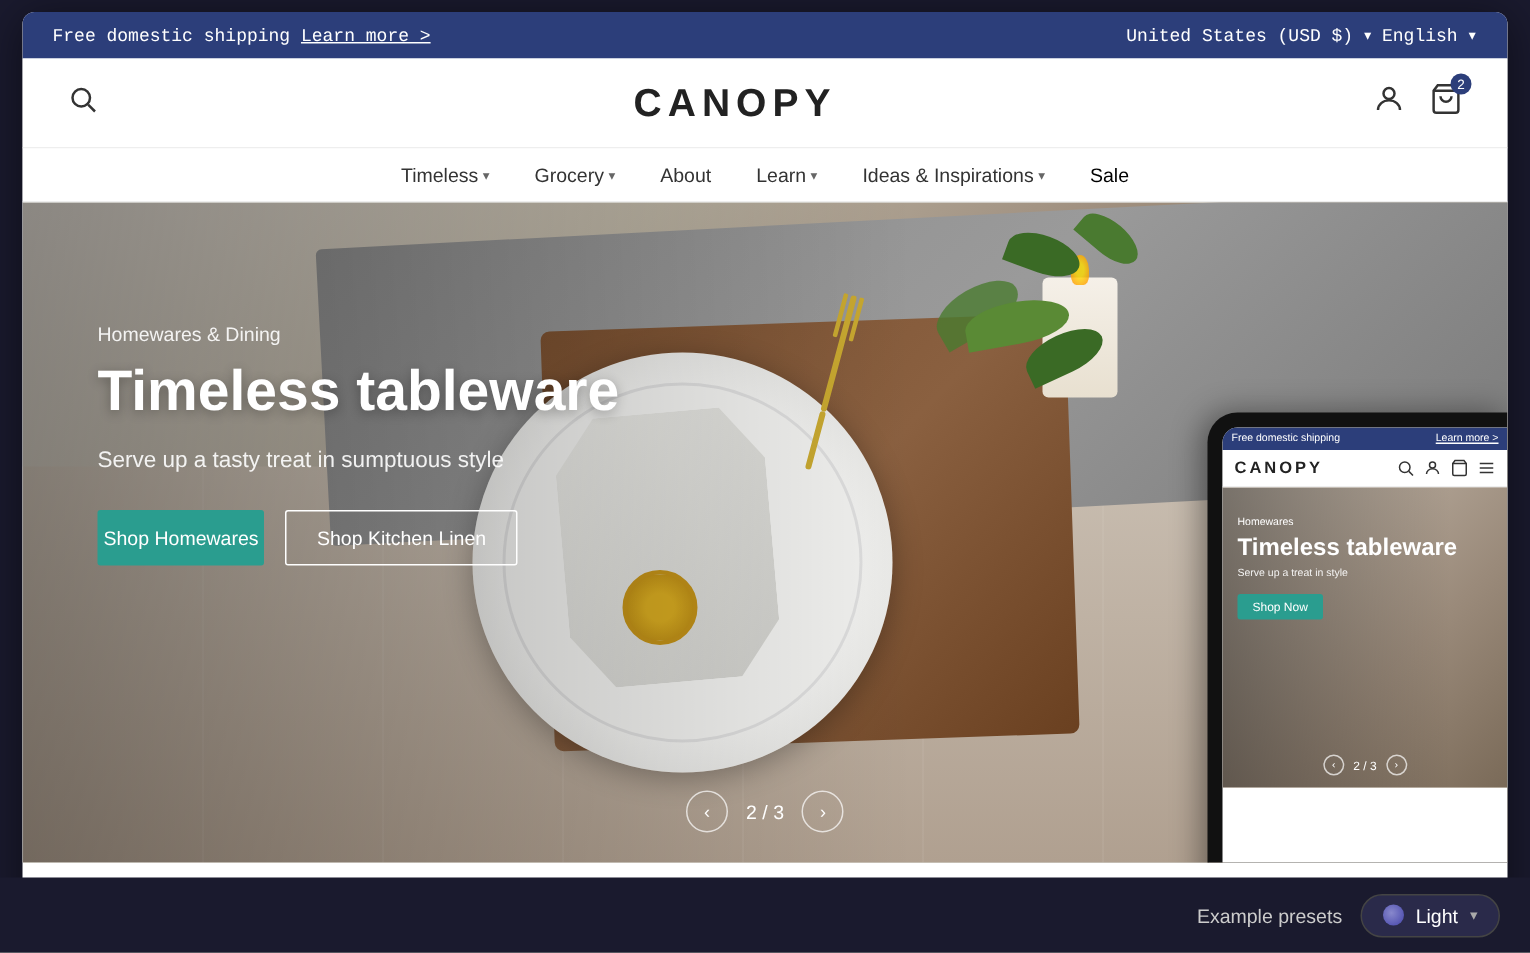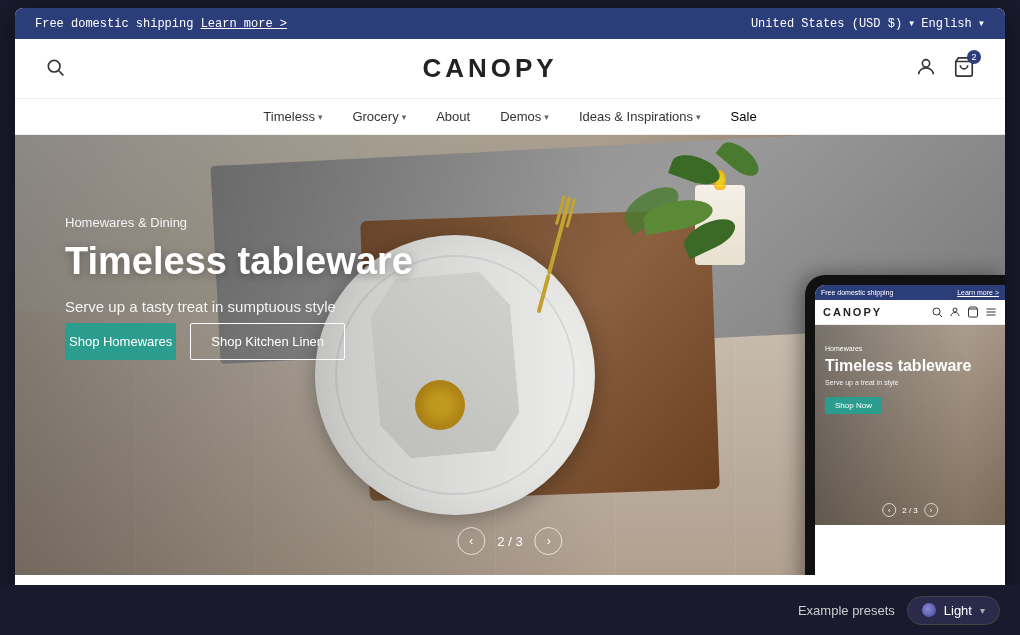--- a/index.html
+++ b/index.html
@@ -295,21 +295,21 @@
     .hero-title {
       font-size: 38px;
       font-weight: 700;
       line-height: 1.15;
       margin-bottom: 14px;
       text-shadow: 0 2px 8px rgba(0,0,0,0.3);
     }
     .hero-subtitle {
       font-size: 15px;
       opacity: 0.9;
-      margin-bottom: 8px;
+      margin-bottom: 25px;
     }
     .hero-buttons {
       display: flex;
       gap: 14px;
     }
     .btn-teal {
       background: #2a9d8f;
       color: #fff;
       border: none;
       padding: 10px 4px;
@@ -574,21 +574,21 @@
       <span class="nav-chevron">▾</span>
     </div>
     <div class="nav-item">
       <span>Grocery</span>
       <span class="nav-chevron">▾</span>
     </div>
     <div class="nav-item">
       <span>About</span>
     </div>
     <div class="nav-item">
-      <span>Demos</span>
+      <span>Learn</span>
       <span class="nav-chevron">▾</span>
     </div>
     <div class="nav-item">
       <span>Ideas &amp; Inspirations</span>
       <span class="nav-chevron">▾</span>
     </div>
     <div class="nav-item sale">
       <span>Sale</span>
     </div>
   </nav>

